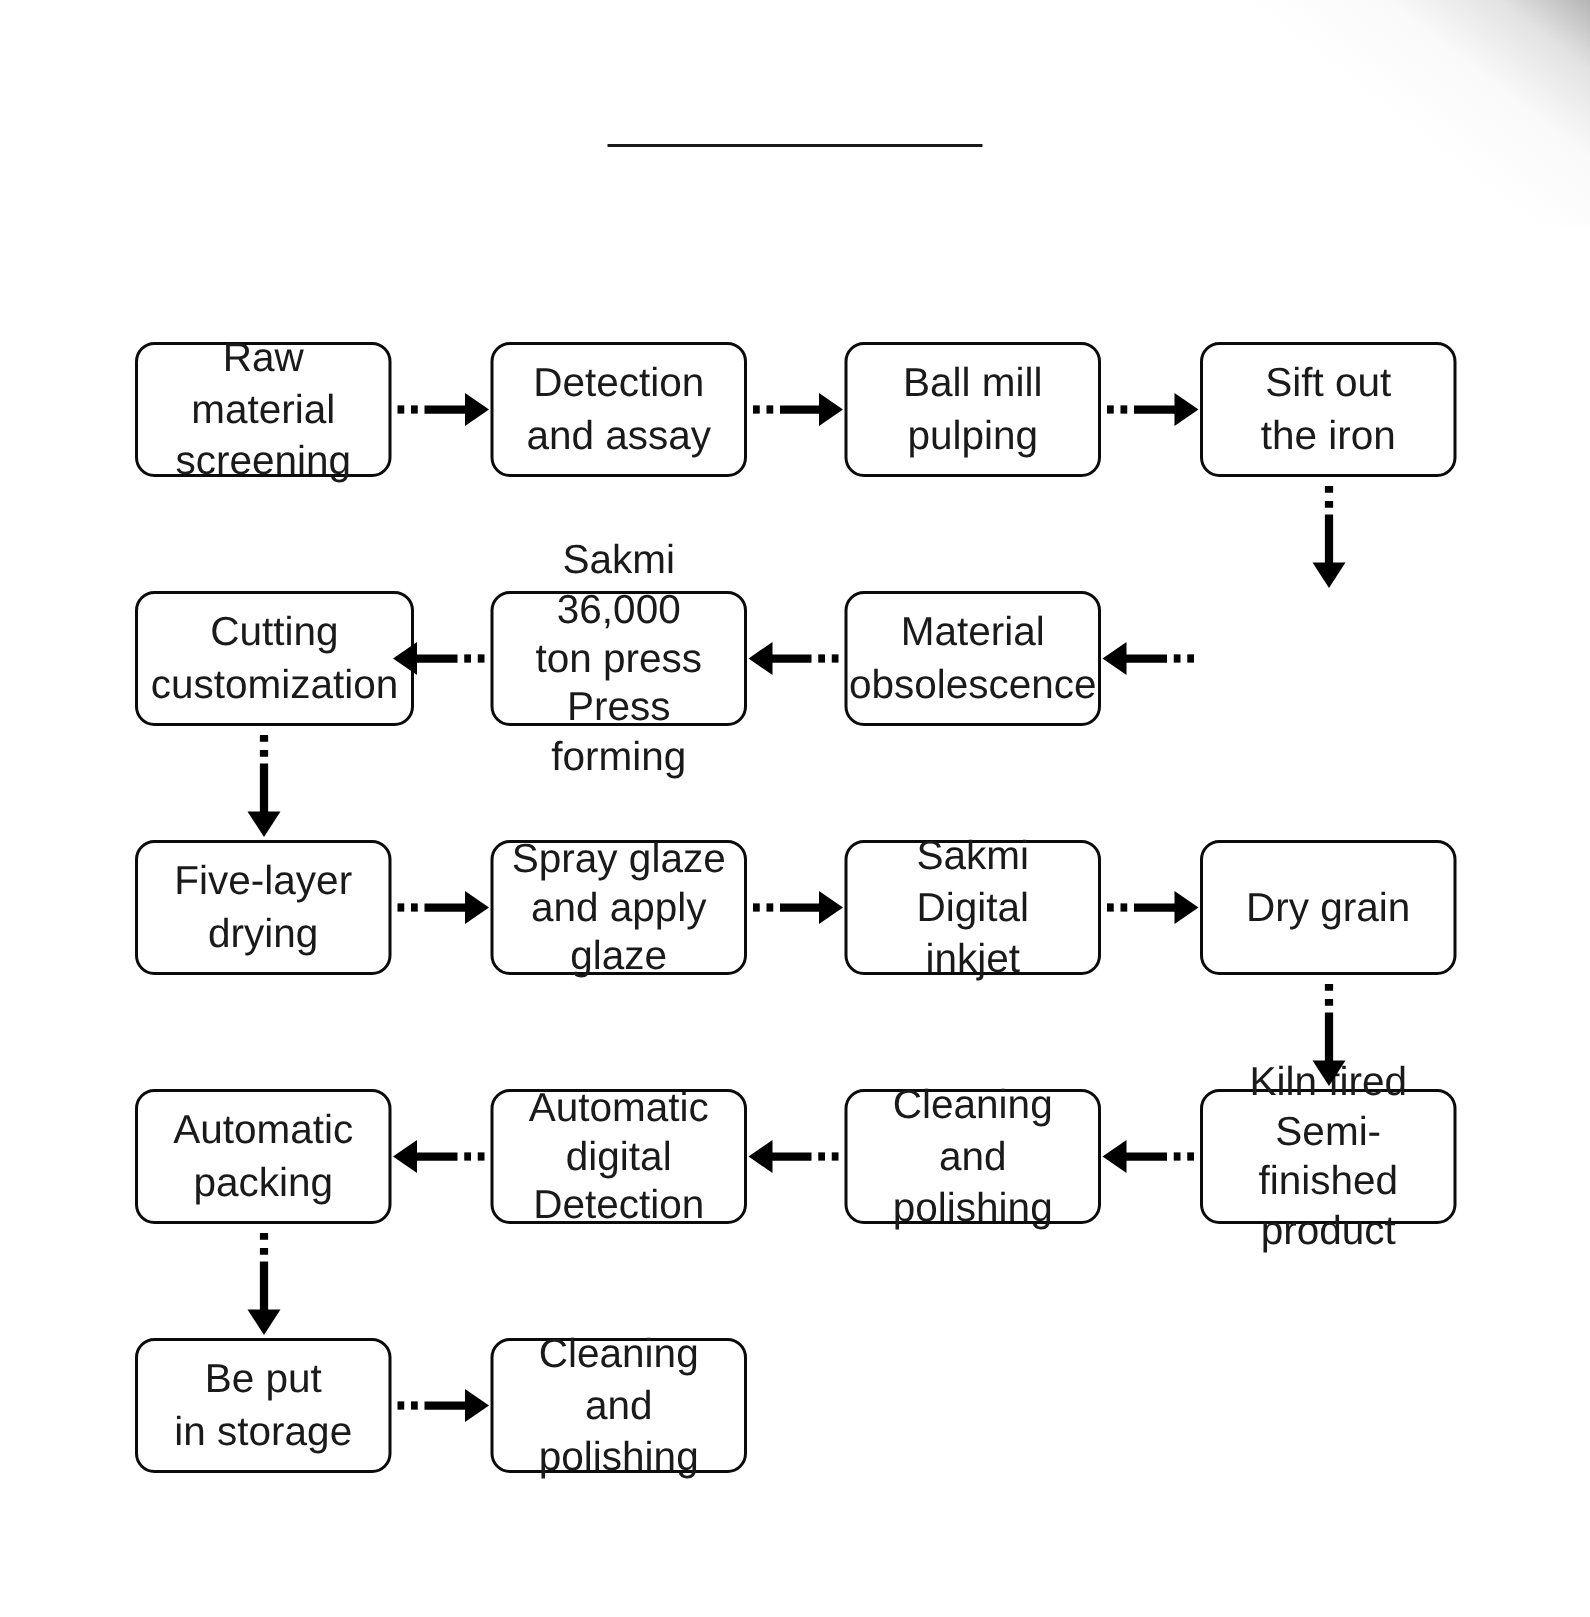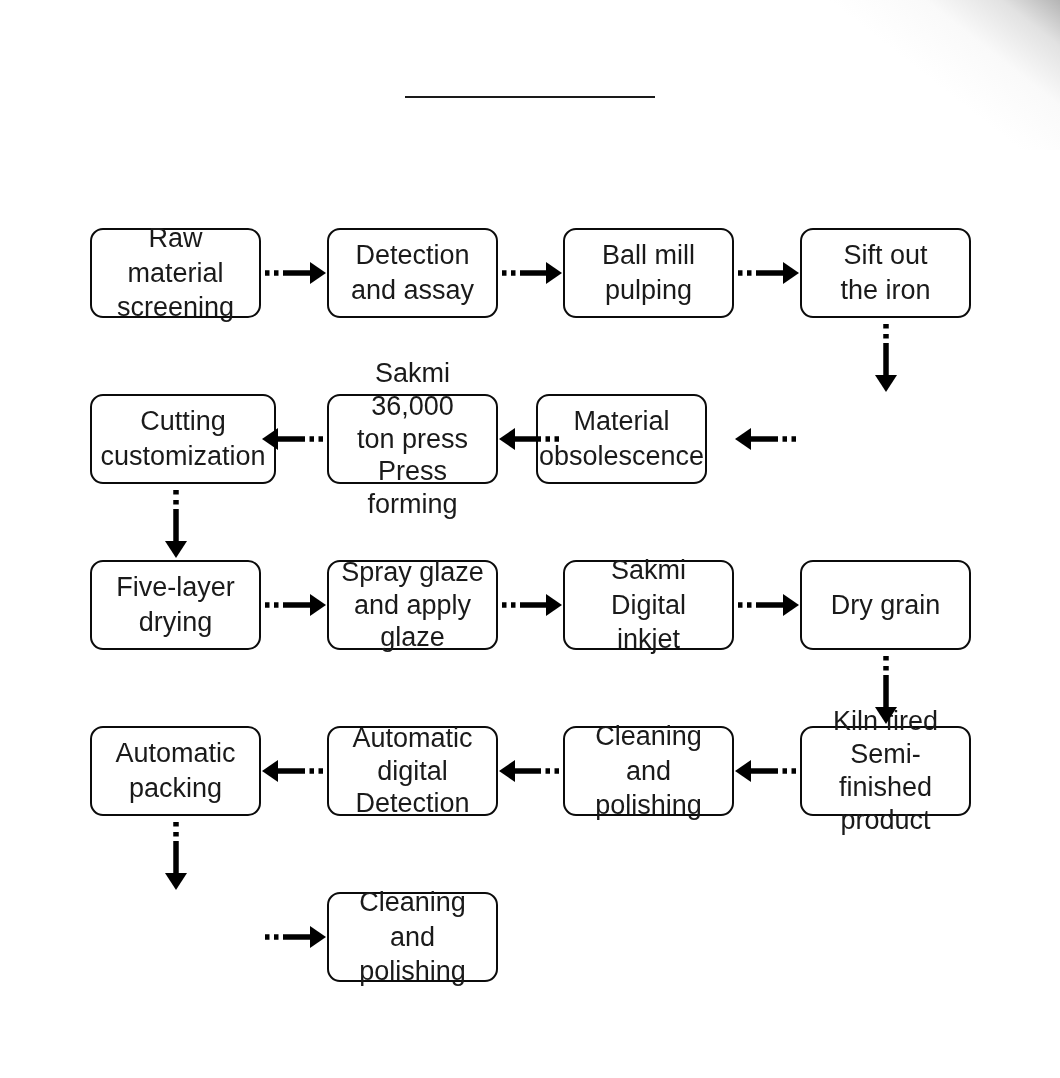--- a/index.html
+++ b/index.html
@@ -97,21 +97,21 @@
 
 <div id="canvas">
     <div class="node" style="left: 90px; top: 228px; width: 171px; height: 90px;">Raw material
 screening</div>
     <div class="node" style="left: 327px; top: 228px; width: 171px; height: 90px;">Detection
 and assay</div>
     <div class="node" style="left: 563px; top: 228px; width: 171px; height: 90px;">Ball mill
 pulping</div>
     <div class="node" style="left: 800px; top: 228px; width: 171px; height: 90px;">Sift out
 the iron</div>
-    <div class="node" style="left: 536px; top: 394px; width: 171px; height: 90px;">Material
+    <div class="node" style="left: 563px; top: 394px; width: 171px; height: 90px;">Material
 obsolescence</div>
     <div class="node three-line" style="left: 327px; top: 394px; width: 171px; height: 90px;">Sakmi 36,000
 ton press Press
 forming</div>
     <div class="node" style="left: 90px; top: 394px; width: 186px; height: 90px;">Cutting
 customization</div>
     <div class="node" style="left: 90px; top: 560px; width: 171px; height: 90px;">Five-layer
 drying</div>
     <div class="node three-line" style="left: 327px; top: 560px; width: 171px; height: 90px;">Spray glaze
 and apply
@@ -122,20 +122,22 @@
     <div class="node three-line" style="left: 800px; top: 726px; width: 171px; height: 90px;">Kiln fired
 Semi-finished
 product</div>
     <div class="node" style="left: 563px; top: 726px; width: 171px; height: 90px;">Cleaning and
 polishing</div>
     <div class="node three-line" style="left: 327px; top: 726px; width: 171px; height: 90px;">Automatic
 digital
 Detection</div>
     <div class="node" style="left: 90px; top: 726px; width: 171px; height: 90px;">Automatic
 packing</div>
+    <div class="node" style="left: 90px; top: 892px; width: 171px; height: 90px;">Be put
+in storage</div>
     <div class="node" style="left: 327px; top: 892px; width: 171px; height: 90px;">Cleaning and
 polishing</div>
     <div class="conn" style="left: 261px; top: 256px; width: 66px; height: 34px;">
       <svg width="66" height="34" viewBox="0 0 66 34">
         <line x1="4" y1="17" x2="8.5" y2="17" stroke="#000000" stroke-width="5.5" stroke-linecap="butt"></line>
         <line x1="13" y1="17" x2="17.5" y2="17" stroke="#000000" stroke-width="5.5" stroke-linecap="butt"></line>
         <line x1="22" y1="17" x2="53" y2="17" stroke="#000000" stroke-width="5.5" stroke-linecap="butt"></line>
         <polygon points="49,6 65,17 49,28" fill="#000000"></polygon>
       </svg>
     </div>

